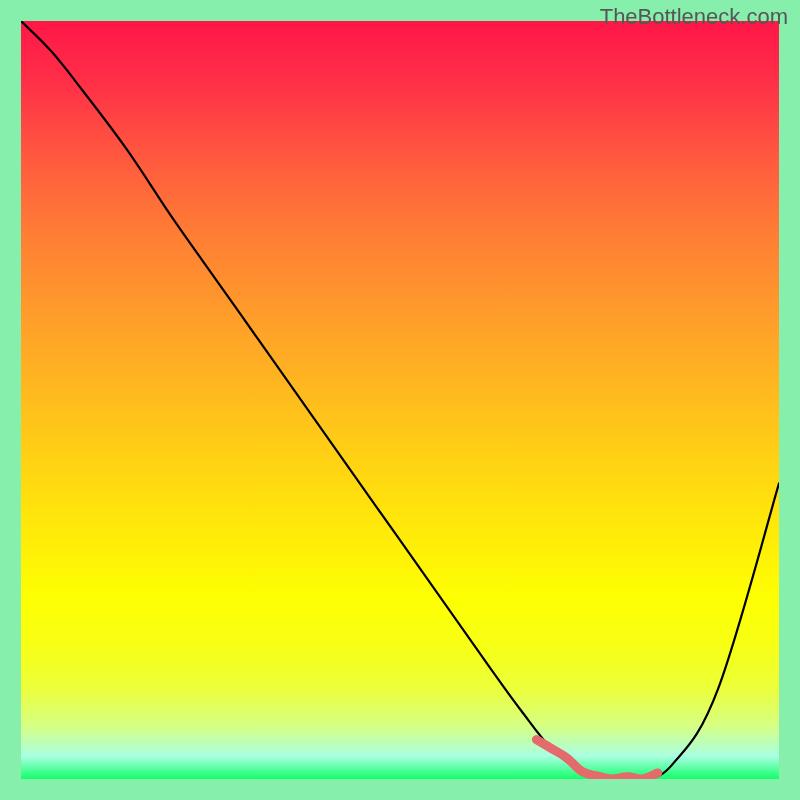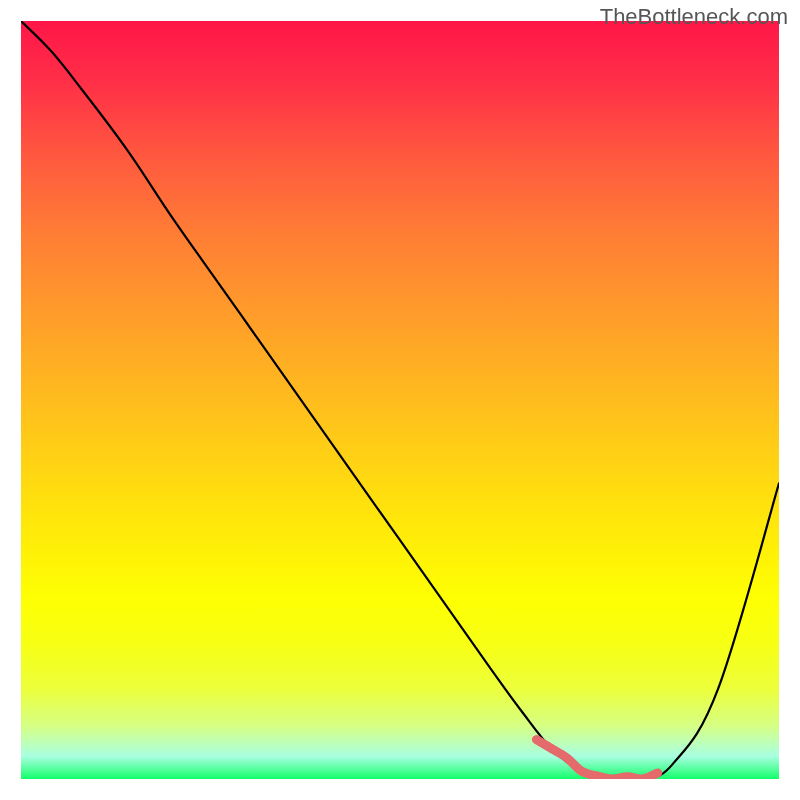--- a/index.html
+++ b/index.html
@@ -1,21 +1,21 @@
 <!DOCTYPE html>
 <html><head>
 <meta charset="utf-8">
 <style>
   * { margin: 0; padding: 0; box-sizing: border-box; }
   html, body { width: 800px; height: 800px; overflow: hidden; background: #000; }
   .chart-container {
     position: relative;
     width: 800px;
     height: 800px;
-    background: #ffffff;
+    background: #86efac;
   }
   .watermark {
     position: absolute;
     top: 4px;
     right: 12px;
     font-family: Arial, Helvetica, sans-serif;
     font-size: 22px;
     font-weight: 500;
     color: #565656;
     z-index: 10;

